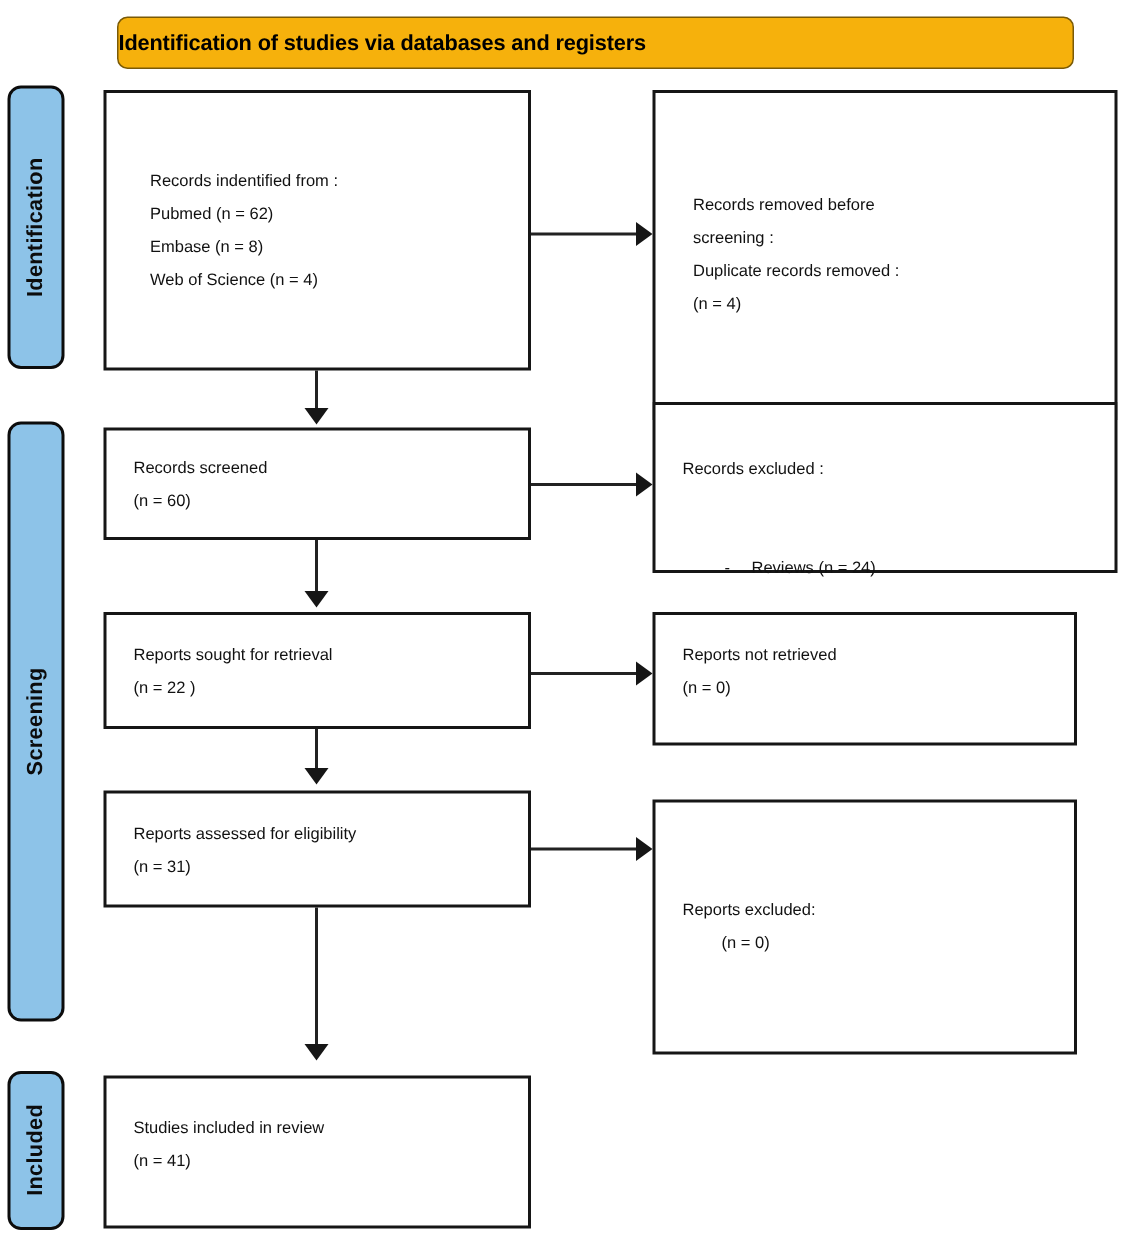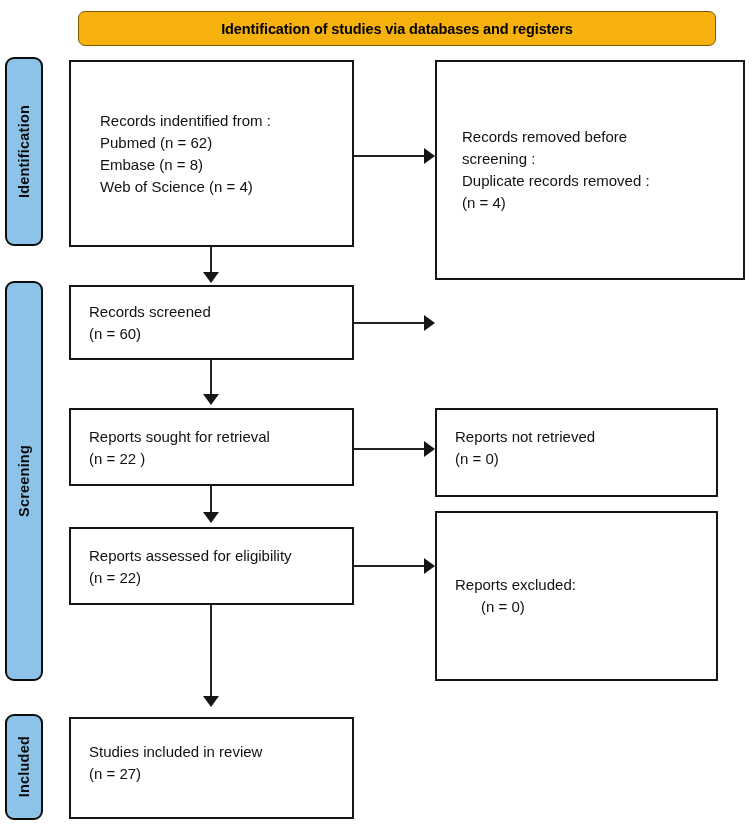--- a/index.html
+++ b/index.html
@@ -26,21 +26,21 @@
     position: absolute;
     left: 78px;
     top: 11px;
     width: 638px;
     height: 35px;
     background: #F6B10C;
     border: 1px solid #7a5a06;
     border-radius: 7px;
     display: flex;
     align-items: center;
-    justify-content: center;
+    justify-content: flex-start;
     box-sizing: border-box;
   }
   .banner-text {
     font-size: 14.5px;
     font-weight: bold;
     color: #000000;
     letter-spacing: -0.1px;
     white-space: nowrap;
   }
 
@@ -75,39 +75,39 @@
     position: absolute;
     background: #ffffff;
     border: 2px solid #161616;
     box-sizing: border-box;
     padding: 0;
   }
   .box-inner {
     position: absolute;
     left: 18px;
     right: 10px;
-    font-size: 15px;
+    font-size: 11px;
     line-height: 22px;
     color: #111111;
     white-space: pre-line;
   }
   .box-inner.vcenter {
     top: 50%;
     transform: translateY(-50%);
   }
 
   
   #box-records-identified { left: 69px;  top: 60px;  width: 285px; height: 187px; }
   #box-records-removed    { left: 435px; top: 60px;  width: 310px; height: 220px; }
   #box-records-screened   { left: 69px;  top: 285px; width: 285px; height: 75px; }
   #box-records-excluded   { left: 435px; top: 268px; width: 310px; height: 114px; }
   #box-reports-sought     { left: 69px;  top: 408px; width: 285px; height: 78px; padding-left: 37px; }
   #box-reports-not-retr   { left: 435px; top: 408px; width: 283px; height: 89px; }
   #box-reports-assessed   { left: 69px;  top: 527px; width: 285px; height: 78px; }
-  #box-reports-excluded   { left: 435px; top: 511px; width: 283px; height: 170px; }
+  #box-reports-excluded   { left: 435px; top: 533px; width: 283px; height: 170px; }
   #box-studies-included   { left: 69px;  top: 717px; width: 285px; height: 102px; }
 
   
   #box-records-identified .box-inner { left: 29px; }
   #box-records-removed   .box-inner  { left: 25px; }
   #box-records-screened  .box-inner  { left: 18px; top: 14px; }
   #box-records-excluded  .box-inner  { left: 18px; top: 10px; }
   #box-reports-sought    .box-inner  { left: 18px; top: 16px; }
   #box-reports-not-retr  .box-inner  { left: 18px; top: 16px; }
   #box-reports-assessed  .box-inner  { left: 18px; top: 16px; }
@@ -196,20 +196,39 @@
   <div class="arrow-right" style="left:424px; top:148px;"></div>
 
   <div class="vline" style="left:210px; top:247px; height:27px;"></div>
   <div class="arrow-down" style="left:203px; top:272px;"></div>
 
   <div class="box" id="box-records-screened">
     <div class="box-inner">Records screened
 (n = 60)</div>
   </div>
 
+  <div class="box" id="box-records-excluded">
+    <div class="box-inner">
+      <span class="excl-title">Records excluded :</span>
+      <ul class="excl-list">
+        <li>
+          <span class="excl-dash">-</span>
+          <span class="excl-label">Reviews (n = 24)</span>
+        </li>
+        <li>
+          <span class="excl-dash">-</span>
+          <span class="excl-label">Background articles (n = 16)</span>
+        </li>
+        <li>
+          <span class="excl-dash">-</span>
+          <span class="excl-label">wrong study design (n = 8)</span>
+        </li>
+      </ul>
+    </div>
+  </div>
 
   <div class="hline" style="left:354px; top:322px; width:70px;"></div>
   <div class="arrow-right" style="left:424px; top:315px;"></div>
 
   <div class="vline" style="left:210px; top:360px; height:36px;"></div>
   <div class="arrow-down" style="left:203px; top:394px;"></div>
 
   <div class="box" id="box-reports-sought">
     <div class="box-inner">Reports sought for retrieval
 (n = 22 )</div>
@@ -221,34 +240,34 @@
   </div>
 
   <div class="hline" style="left:354px; top:448px; width:70px;"></div>
   <div class="arrow-right" style="left:424px; top:441px;"></div>
 
   <div class="vline" style="left:210px; top:486px; height:28px;"></div>
   <div class="arrow-down" style="left:203px; top:512px;"></div>
 
   <div class="box" id="box-reports-assessed">
     <div class="box-inner">Reports assessed for eligibility
-(n = 22)</div>
+(n = 31)</div>
   </div>
 
   <div class="box" id="box-reports-excluded">
     <div class="box-inner vcenter">
       <span>Reports excluded:</span>
       <span class="indent-n">(n = 0)</span>
     </div>
   </div>
 
   <div class="hline" style="left:354px; top:565px; width:70px;"></div>
   <div class="arrow-right" style="left:424px; top:558px;"></div>
 
   <div class="vline" style="left:210px; top:605px; height:93px;"></div>
   <div class="arrow-down" style="left:203px; top:696px;"></div>
 
   <div class="box" id="box-studies-included">
     <div class="box-inner">Studies included in review
-(n = 27)</div>
+(n = 41)</div>
   </div>
 
 </div>
 
 </body></html>

